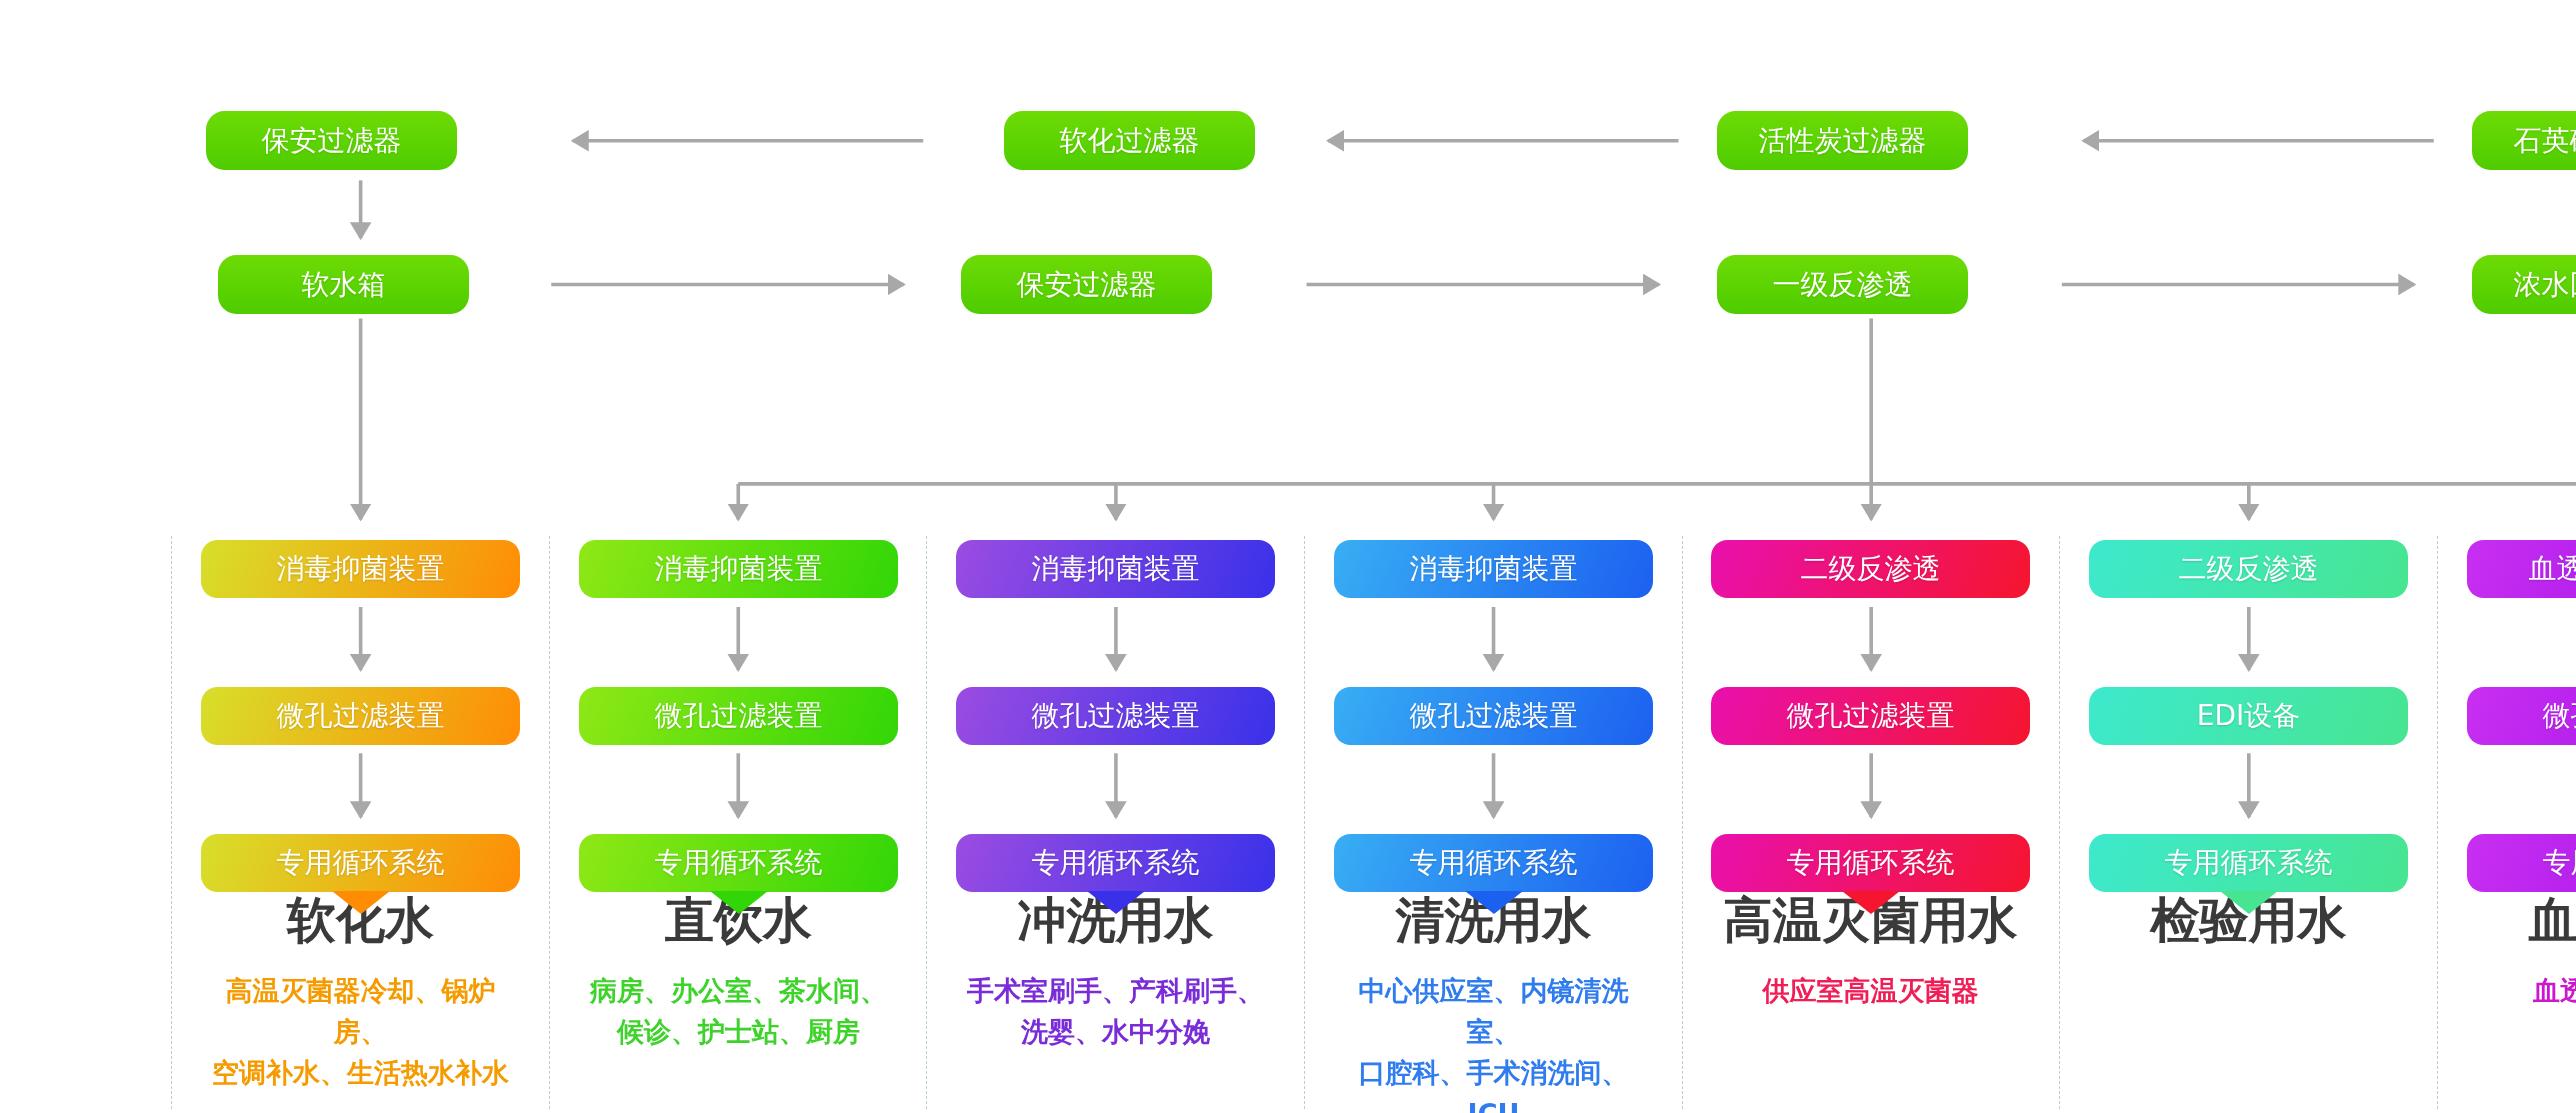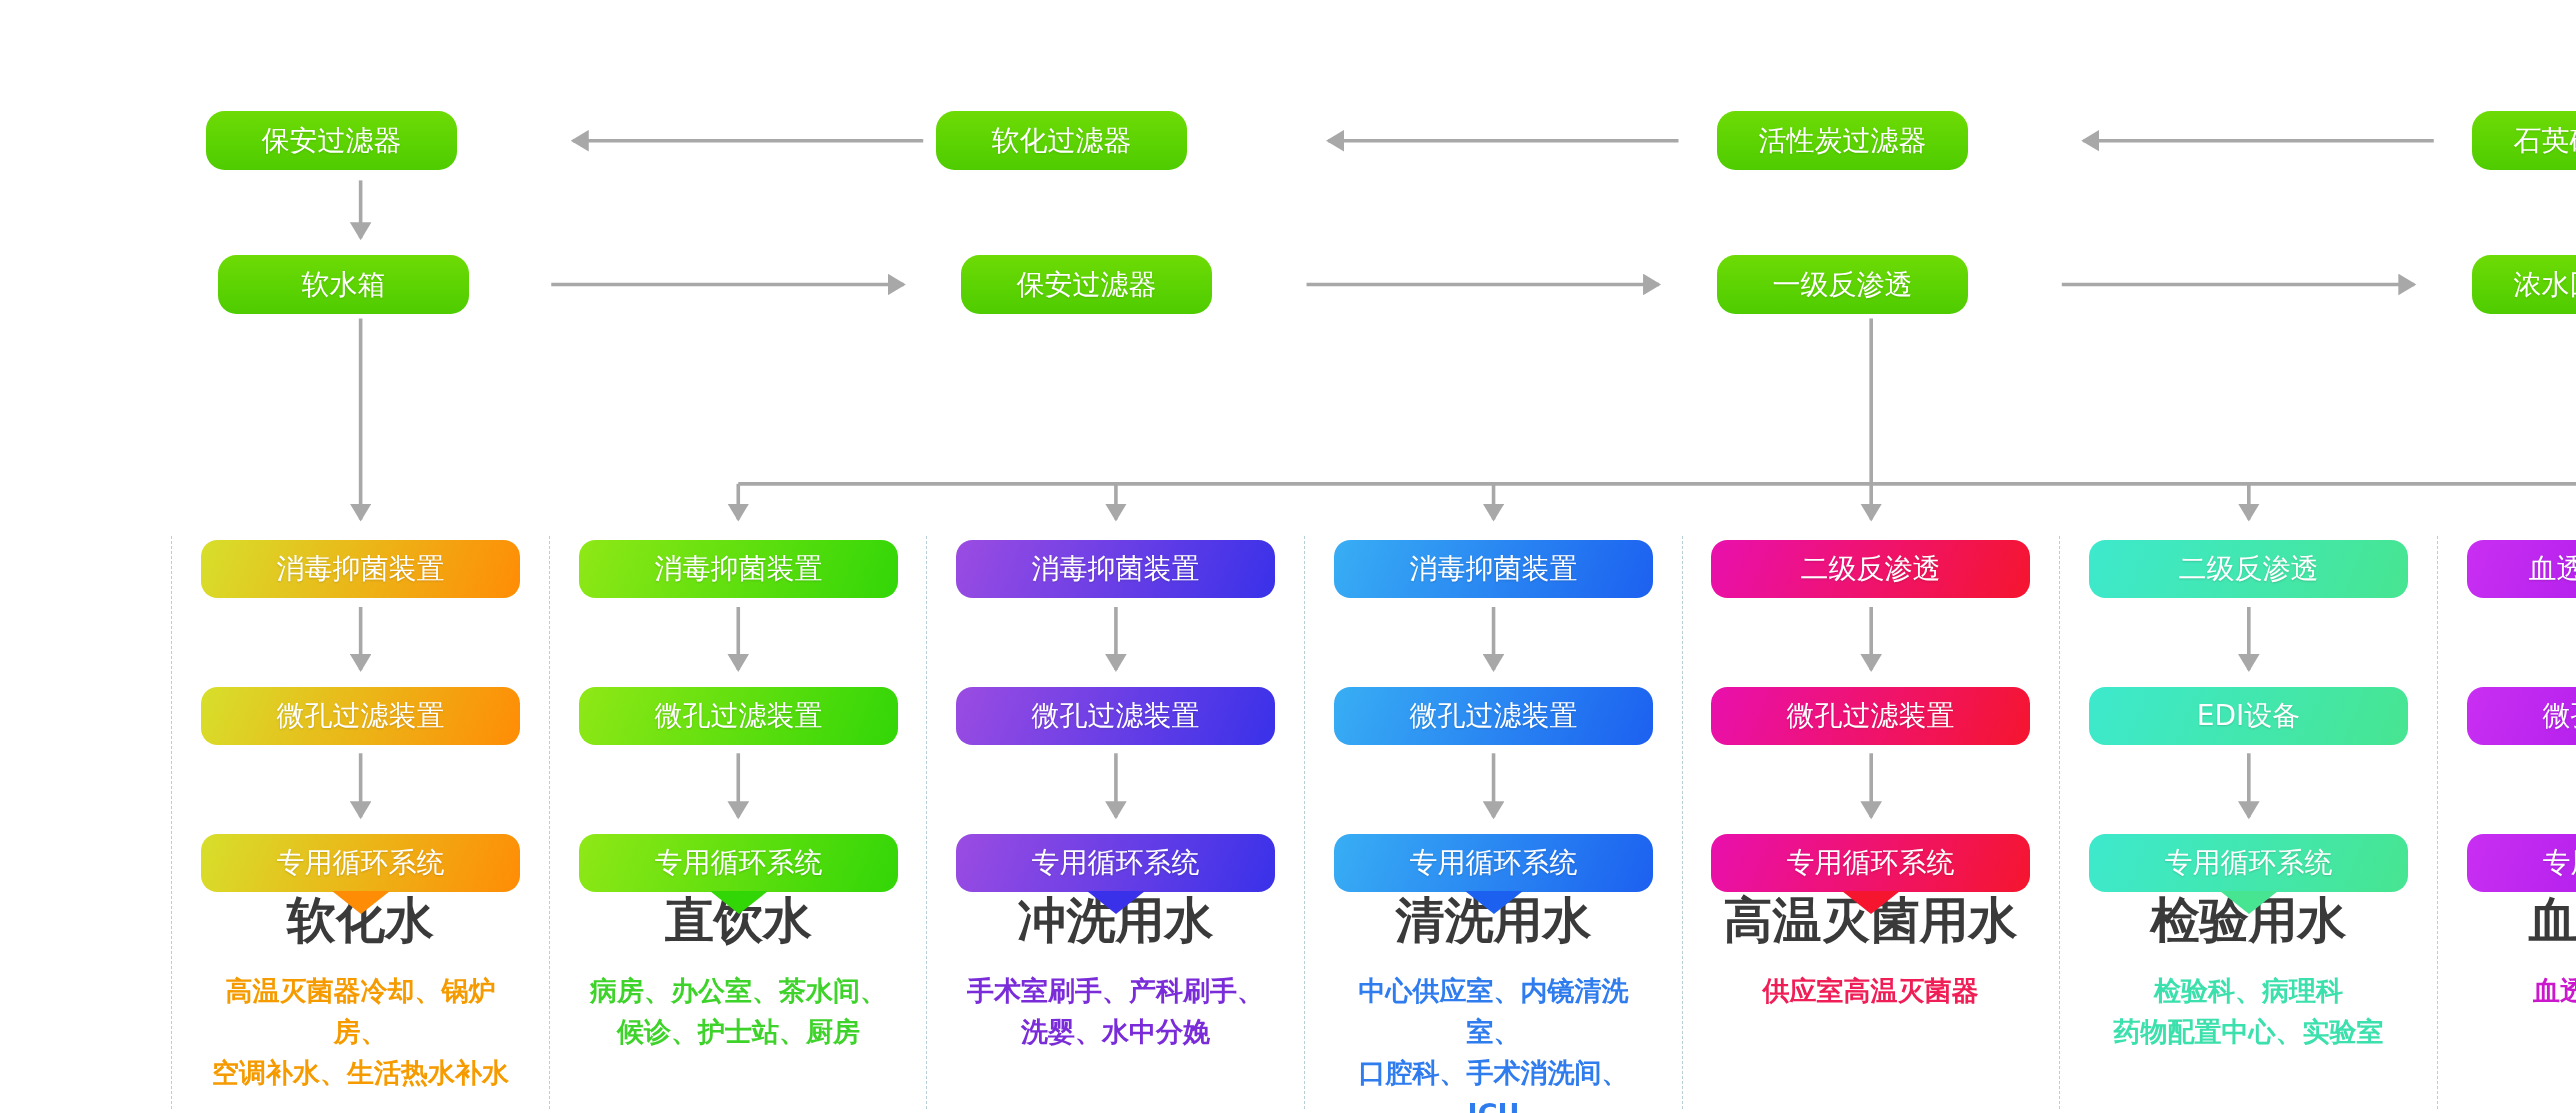--- a/index.html
+++ b/index.html
@@ -90,21 +90,21 @@
       <path d="M5098 1178 V1300" marker-end="url(#ah)"></path>
       <path d="M5098 1462 V1586" marker-end="url(#ah)"></path>
       <path d="M5831 1178 V1300" marker-end="url(#ah)"></path>
       <path d="M5831 1462 V1586" marker-end="url(#ah)"></path>
       <path d="M6564 1178 V1300" marker-end="url(#ah)"></path>
       <path d="M6564 1462 V1586" marker-end="url(#ah)"></path>
     </g>
   </svg>
 
   <div class="tbox" style="left:206px;top:111px">保安过滤器</div>
-  <div class="tbox" style="left:936px;top:111px">软化过滤器</div>
+  <div class="tbox" style="left:1004px;top:111px">软化过滤器</div>
   <div class="tbox" style="left:1717px;top:111px">活性炭过滤器</div>
   <div class="tbox" style="left:2472px;top:111px">石英砂过滤器</div>
 
   <div class="tbox" style="left:218px;top:255px">软水箱</div>
   <div class="tbox" style="left:961px;top:255px">保安过滤器</div>
   <div class="tbox" style="left:1717px;top:255px">一级反渗透</div>
   <div class="tbox" style="left:2472px;top:255px">浓水回收装置</div>
 
   <div class="sep" style="left:171px"></div>
   <div class="sep" style="left:549px"></div>
@@ -167,24 +167,20 @@
       <span>供应室高温灭菌器</span><br>
       <span></span>
     </div>
   </div>
 
   <div class="col" style="left: 2089px; --ca: #3de9cd; --cb: #47e591; --cd: #3be0ac;">
     <div class="step">二级反渗透</div>
     <div class="step">EDI设备</div>
     <div class="step tail">专用循环系统</div>
     <div class="title">检验用水</div>
-    <div class="desc">
-      <span>检验科、病理科</span><br>
-      <span>药物配置中心、实验室</span>
-    </div>
   </div>
 
   <div class="col" style="left: 2467px; --ca: #c92ff2; --cb: #9a0ee5; --cd: #cb18cd;">
     <div class="step">血透水处理系统</div>
     <div class="step">微孔过滤装置</div>
     <div class="step tail">专用循环系统</div>
     <div class="title">血透用水</div>
     <div class="desc">
       <span>血透中心、ICU</span><br>
       <span></span>

